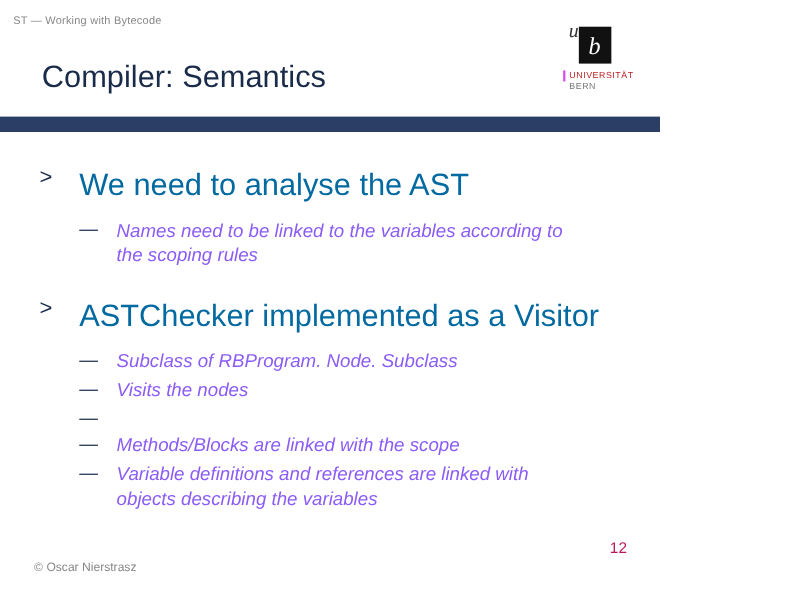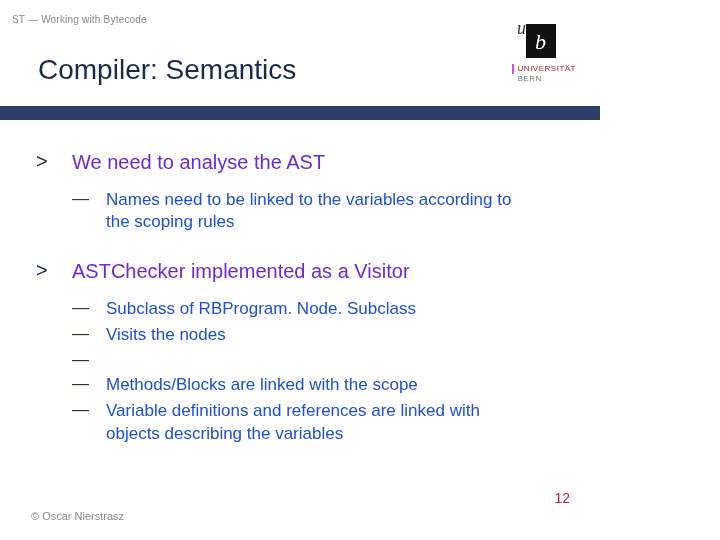--- a/index.html
+++ b/index.html
@@ -11,25 +11,25 @@
   .logo-area { position: absolute; top: 0; right: 0; width: 140px; height: 106px; }
   .logo-b-wrap { position: absolute; top: 24px; right: 36px; width: 30px; height: 34px; }
   .logo-u { position: absolute; top: 18px; right: 66px; font-family: Georgia, 'Times New Roman', serif; font-style: italic; font-size: 18px; color: #333; }
   .logo-uni { position: absolute; top: 64px; right: 16px; text-align: left; }
   .logo-uni div { font-size: 8px; letter-spacing: 0.5px; color: #777; line-height: 1.2; }
   .logo-uni div:first-child { color: #b22; border-left: 2px solid #d946ef; padding-left: 4px; margin-left: -6px; }
   .bar { position: absolute; top: 106px; left: 0; width: 600px; height: 14px; background: #2a3e66; }
   .content { position: absolute; top: 150px; left: 36px; right: 36px; }
   .l1 { display: flex; margin-bottom: 14px; }
   .l1 .marker { width: 36px; flex-shrink: 0; font-size: 20px; color: #1a2b4a; }
-  .l1 .txt { font-size: 20px; color: #6d28d9; line-height: 1.25; }
+  .l1 .txt { font-size: 28px; color: #0369a1; line-height: 1.25; }
   .sub { margin-left: 36px; margin-bottom: 26px; }
   .l2 { display: flex; margin-bottom: 4px; }
   .l2 .marker { width: 34px; flex-shrink: 0; font-size: 17px; color: #1a2b4a; text-align: left; }
-  .l2 .txt { font-size: 17px; color: #1d4ed8; line-height: 1.3; padding-right: 30px; }
+  .l2 .txt { font-size: 17px; color: #8b5cf6; line-height: 1.3; padding-right: 30px; font-style: italic; }
   .footer-l { position: absolute; bottom: 18px; left: 31px; font-size: 11px; color: #888; text-align: right; }
   .footer-r { position: absolute; bottom: 34px; right: 22px; font-size: 14px; color: #be185d; }
 </style>
 </head>
 <body>
 
 <div class="slide">
 
   <div class="header-band">
     <div class="eyebrow">ST — Working with Bytecode</div>

